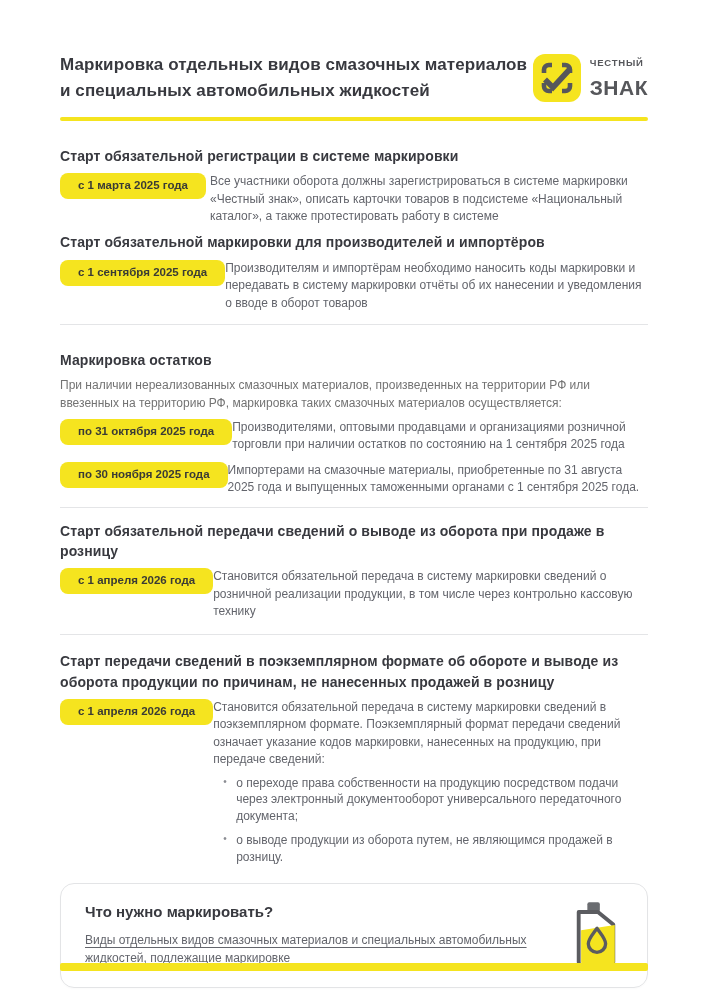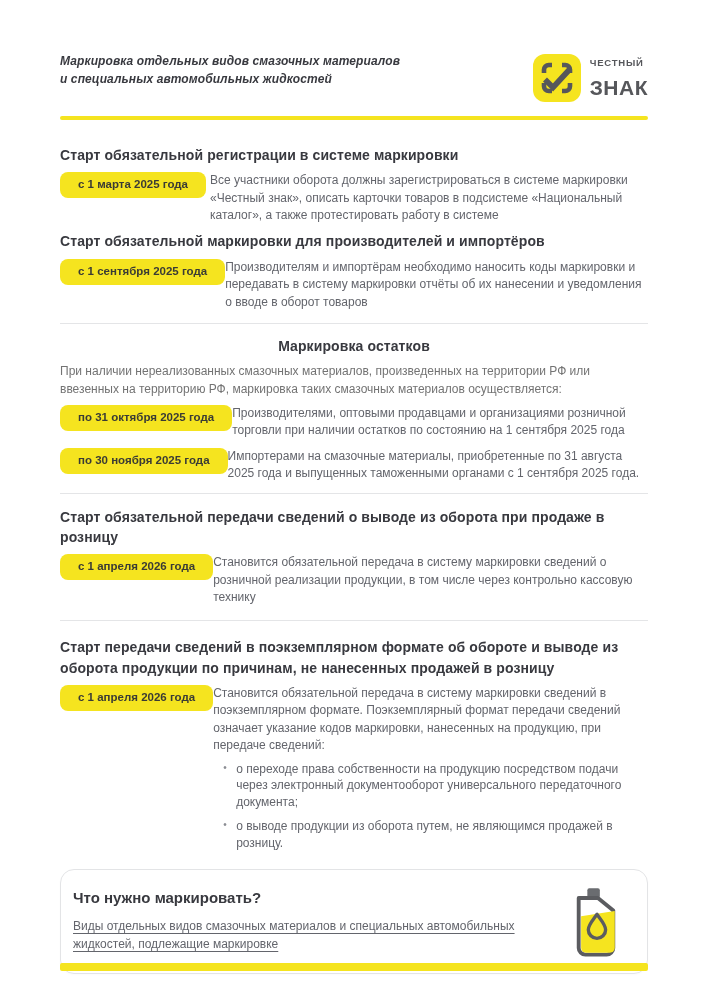--- a/index.html
+++ b/index.html
@@ -2,47 +2,47 @@
 <html><head>
 <meta charset="utf-8">
 <style>
   html,body{margin:0;padding:0;background:#fff;}
   .page{
     position:relative;width:707px;height:1000px;overflow:hidden;background:#ffffff;
     font-family:"Liberation Sans","DejaVu Sans",sans-serif;box-sizing:border-box;
     padding:52px 59px 0 60px;color:#3a3b40;
   }
   .header{display:flex;justify-content:space-between;align-items:flex-start;}
-  .page-title{font-size:12px;line-height:1.5;font-weight:700;color:#38393f;letter-spacing:.1px;font-style:italic;}
+  .page-title{font-size:17px;line-height:1.5;font-weight:700;color:#38393f;letter-spacing:.1px;}
   .brand{display:flex;align-items:center;gap:9px;margin-top:2px;}
   .brand-text{color:#56575b;font-weight:700;line-height:1;}
   .brand-text .l1{font-size:9.5px;letter-spacing:.8px;display:block;margin-bottom:10px;}
   .brand-text .l2{font-size:21px;letter-spacing:.5px;display:block;}
   .rule-yellow{height:4px;background:#f5e41f;margin-top:14px;border-radius:2px;}
   .rule-gray{height:1px;background:#e4e5e7;}
   .rg1{margin-top:12px;} .rg2{margin-top:10px;} .rg3{margin-top:14px;}
   h2{font-size:14px;line-height:1.45;font-weight:700;color:#38393f;margin:0;letter-spacing:.1px;}
-  .mt-s1{margin-top:25px;} .mt-s2{margin-top:7px;} .mt-s3{margin-top:12px;text-align:center;}
+  .mt-s1{margin-top:25px;} .mt-s2{margin-top:7px;} .mt-s3{margin-top:25px;}
   .mt-s4{margin-top:13px;} .mt-s5{margin-top:16px;}
   .intro{font-size:12px;line-height:1.45;color:#737373;margin-top:7px;max-width:590px;}
   .row{display:flex;align-items:flex-start;margin-top:7px;}
   .row.mt2{margin-top:8px;}
   .badge-cell{flex:0 0 150px;}
   .badge{
     display:inline-block;background:#f5e41f;color:#3a3b35;font-weight:700;
     font-size:11.5px;line-height:1.2;padding:6px 18px;border-radius:8px;white-space:nowrap;
   }
   .itext{flex:1;font-size:12px;line-height:1.45;color:#63656c;max-width:440px;}
   .bullets{list-style:none;margin:4px 0 0 0;padding:0 0 0 10px;}
   .bullets li{position:relative;padding-left:13px;margin-top:7px;line-height:1.4;}
   .bullets li:first-child{margin-top:6px;}
   .bullets li::before{content:"\2022";position:absolute;left:0;top:0;font-size:10px;color:#8b8d93;}
   .info-box{
     position:relative;margin-top:18px;border:1px solid #e3e4e6;border-radius:14px;
-    padding:19px 110px 20px 12px;min-height:44px;box-shadow:0 1px 2px rgba(0,0,0,0.02);
+    padding:19px 110px 20px 24px;min-height:44px;box-shadow:0 1px 2px rgba(0,0,0,0.02);
   }
   .info-box h3{margin:0;font-size:15px;font-weight:700;color:#38393f;}
   .info-link{
     display:inline-block;margin-top:11px;font-size:12px;line-height:1.5;color:#63656c;
     text-decoration:underline;text-underline-offset:3px;text-decoration-thickness:1px;max-width:500px;
   }
   .canister{position:absolute;right:26px;top:50%;transform:translateY(-50%);}
   .footer-rule{position:absolute;left:60px;right:59px;bottom:29px;height:8px;background:#f5e41f;border-radius:2px;}
 </style>
 </head>

